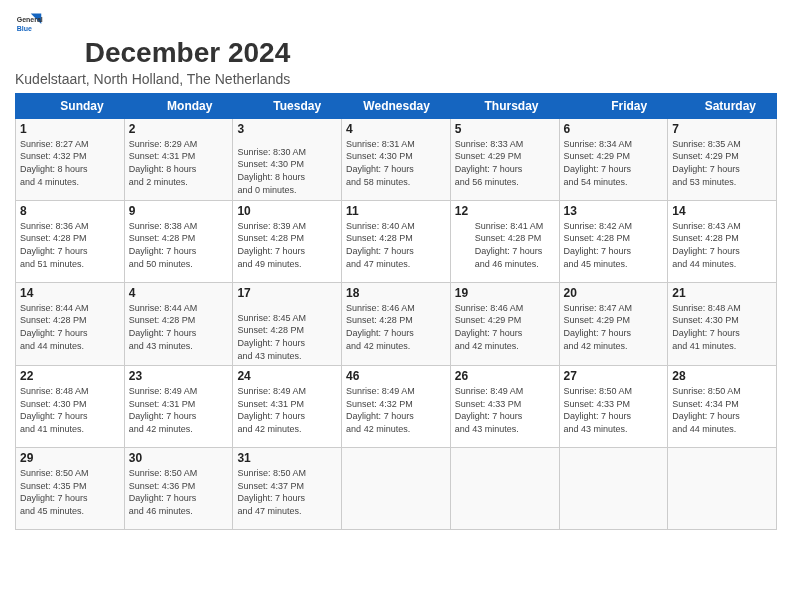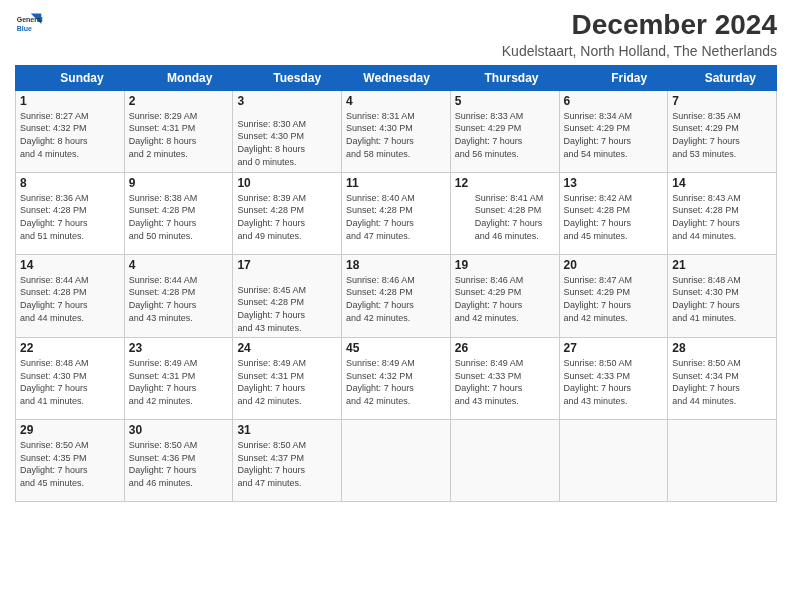--- a/index.html
+++ b/index.html
@@ -13,20 +13,21 @@
     .page {
       width: 792px;
       height: 612px;
       padding: 10px 15px;
     }
     .header {
       display: flex;
       align-items: flex-start;
       justify-content: space-between;
       margin-bottom: 6px;
+      flex-direction: column;
     }
     .logo {
       display: flex;
       align-items: center;
       gap: 3px;
     }
     .logo-icon {
       width: 28px;
       height: 28px;
     }
@@ -36,21 +37,20 @@
     .main-title {
       font-size: 28px;
       font-weight: bold;
       color: #333;
       line-height: 1.1;
     }
     .subtitle {
       font-size: 14px;
       color: #555;
       margin-top: 2px;
-      margin-left: 8px;
     }
     .calendar {
       width: 100%;
       border-collapse: collapse;
       table-layout: fixed;
     }
     .calendar th {
       background-color: #1565c0;
       color: #fff;
       font-size: 12px;
@@ -291,21 +291,21 @@
 and 42 minutes.</div>
           </td>
           <td>
             <span class="day-num">24</span>
             <div class="day-info" style="white-space: pre-line;">Sunrise: 8:49 AM
 Sunset: 4:31 PM
 Daylight: 7 hours
 and 42 minutes.</div>
           </td>
           <td>
-            <span class="day-num">45</span>
+            <span class="day-num">46</span>
             <div class="day-info" style="white-space: pre-line;">Sunrise: 8:49 AM
 Sunset: 4:32 PM
 Daylight: 7 hours
 and 42 minutes.</div>
           </td>
           <td>
             <span class="day-num">26</span>
             <div class="day-info" style="white-space: pre-line;">Sunrise: 8:49 AM
 Sunset: 4:33 PM
 Daylight: 7 hours

